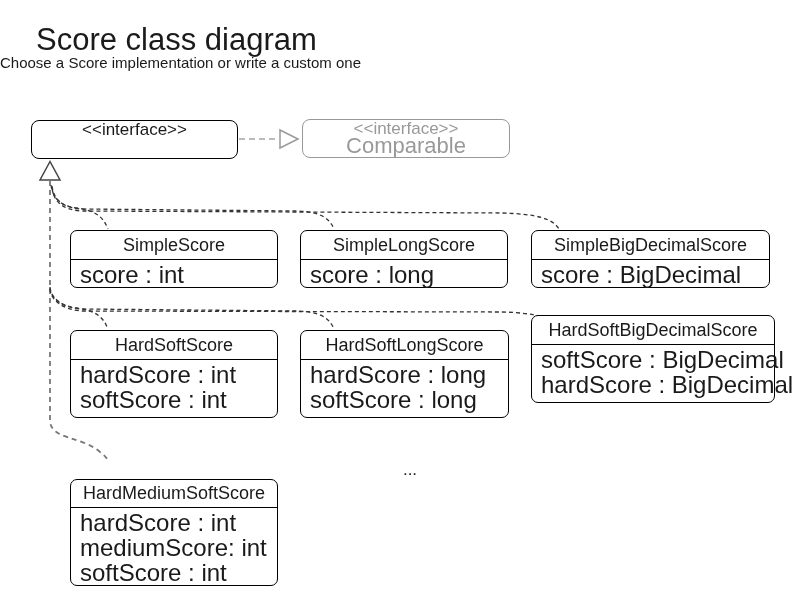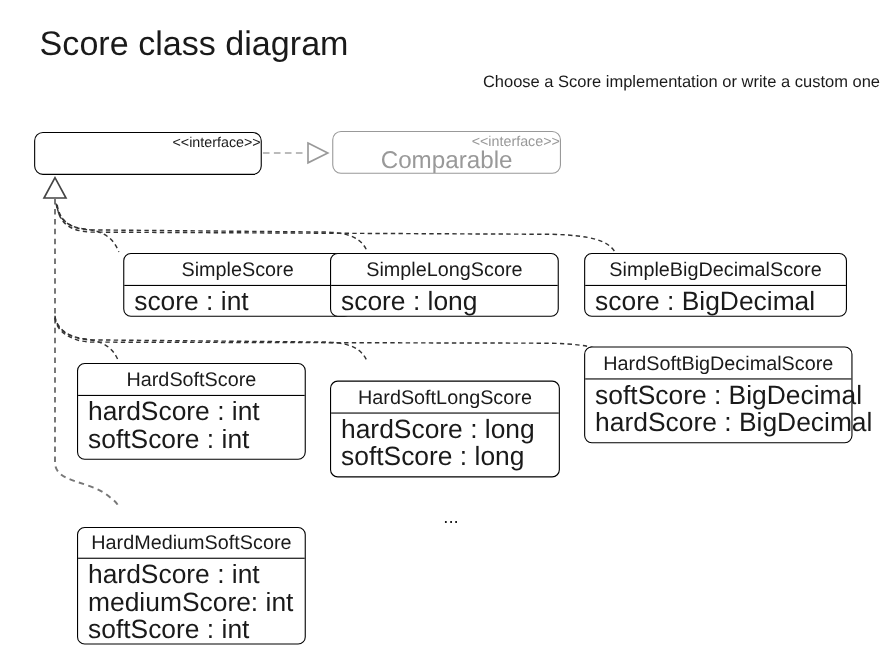--- a/index.html
+++ b/index.html
@@ -15,29 +15,29 @@
     position:relative;width:800px;height:600px;background:var(--bg);
     font-family:"Liberation Sans","DejaVu Sans",sans-serif;color:var(--text);
     overflow:hidden;
   }
   #connectors{position:absolute;left:0;top:0;width:800px;height:600px;pointer-events:none;}
   .page-title{
     position:absolute;left:0;top:23px;width:796px;text-align:left;
     font-size:31px;line-height:34px;font-weight:400;color:var(--text);margin-left:36px;
   }
   .page-subtitle{
-    position:absolute;left:0;top:66px;width:800px;text-align:right;
+    position:absolute;left:0;top:54px;width:800px;text-align:left;
     font-size:15px;line-height:17px;color:var(--text);
   }
   .iface-box{
     position:absolute;box-sizing:border-box;background:var(--bg);
     border:1.5px solid #000;border-radius:8px;text-align:center;
   }
   .iface-box.muted{border-color:var(--muted);color:var(--muted);}
-  .iface-stereotype{font-size:13px;line-height:12px;margin-top:3px;text-align:right;}
+  .iface-stereotype{font-size:17px;line-height:12px;margin-top:3px;}
   .iface-name{font-size:22px;line-height:21px;}
   .class-box{
     position:absolute;box-sizing:border-box;background:var(--bg);
     border:1.5px solid #000;border-radius:7px;
   }
   .class-title{
     height:28px;line-height:28px;text-align:center;font-size:18px;
     border-bottom:1px solid #000;white-space:nowrap;overflow:hidden;
   }
   .class-fields{padding:2px 9px 0 9px;}
@@ -75,21 +75,21 @@
 
   <div class="iface-box" style="left:31px;top:120px;width:207px;height:39px;">
     <div class="iface-stereotype">&lt;&lt;interface&gt;&gt;</div>
   </div>
 
   <div class="iface-box muted" style="left:302px;top:119px;width:208px;height:39px;">
     <div class="iface-stereotype">&lt;&lt;interface&gt;&gt;</div>
     <div class="iface-name">Comparable</div>
   </div>
 
-  <div class="class-box" style="left:70px;top:230px;width:208px;height:58px;margin-left:42px;">
+  <div class="class-box" style="left:70px;top:230px;width:208px;height:58px;">
     <div class="class-title">SimpleScore</div>
     <div class="class-fields">
       <div class="class-field">score : int</div>
     </div>
   </div>
 
   <div class="class-box" style="left:300px;top:230px;width:208px;height:58px;">
     <div class="class-title">SimpleLongScore</div>
     <div class="class-fields">
       <div class="class-field">score : long</div>
@@ -104,21 +104,21 @@
   </div>
 
   <div class="class-box" style="left:70px;top:330px;width:208px;height:88px;">
     <div class="class-title">HardSoftScore</div>
     <div class="class-fields">
       <div class="class-field">hardScore : int</div>
       <div class="class-field">softScore : int</div>
     </div>
   </div>
 
-  <div class="class-box" style="left:300px;top:346px;width:209px;height:88px;">
+  <div class="class-box" style="left:300px;top:330px;width:209px;height:88px;">
     <div class="class-title">HardSoftLongScore</div>
     <div class="class-fields">
       <div class="class-field">hardScore : long</div>
       <div class="class-field">softScore : long</div>
     </div>
   </div>
 
   <div class="class-box" style="left:531px;top:315px;width:244px;height:88px;">
     <div class="class-title">HardSoftBigDecimalScore</div>
     <div class="class-fields">

